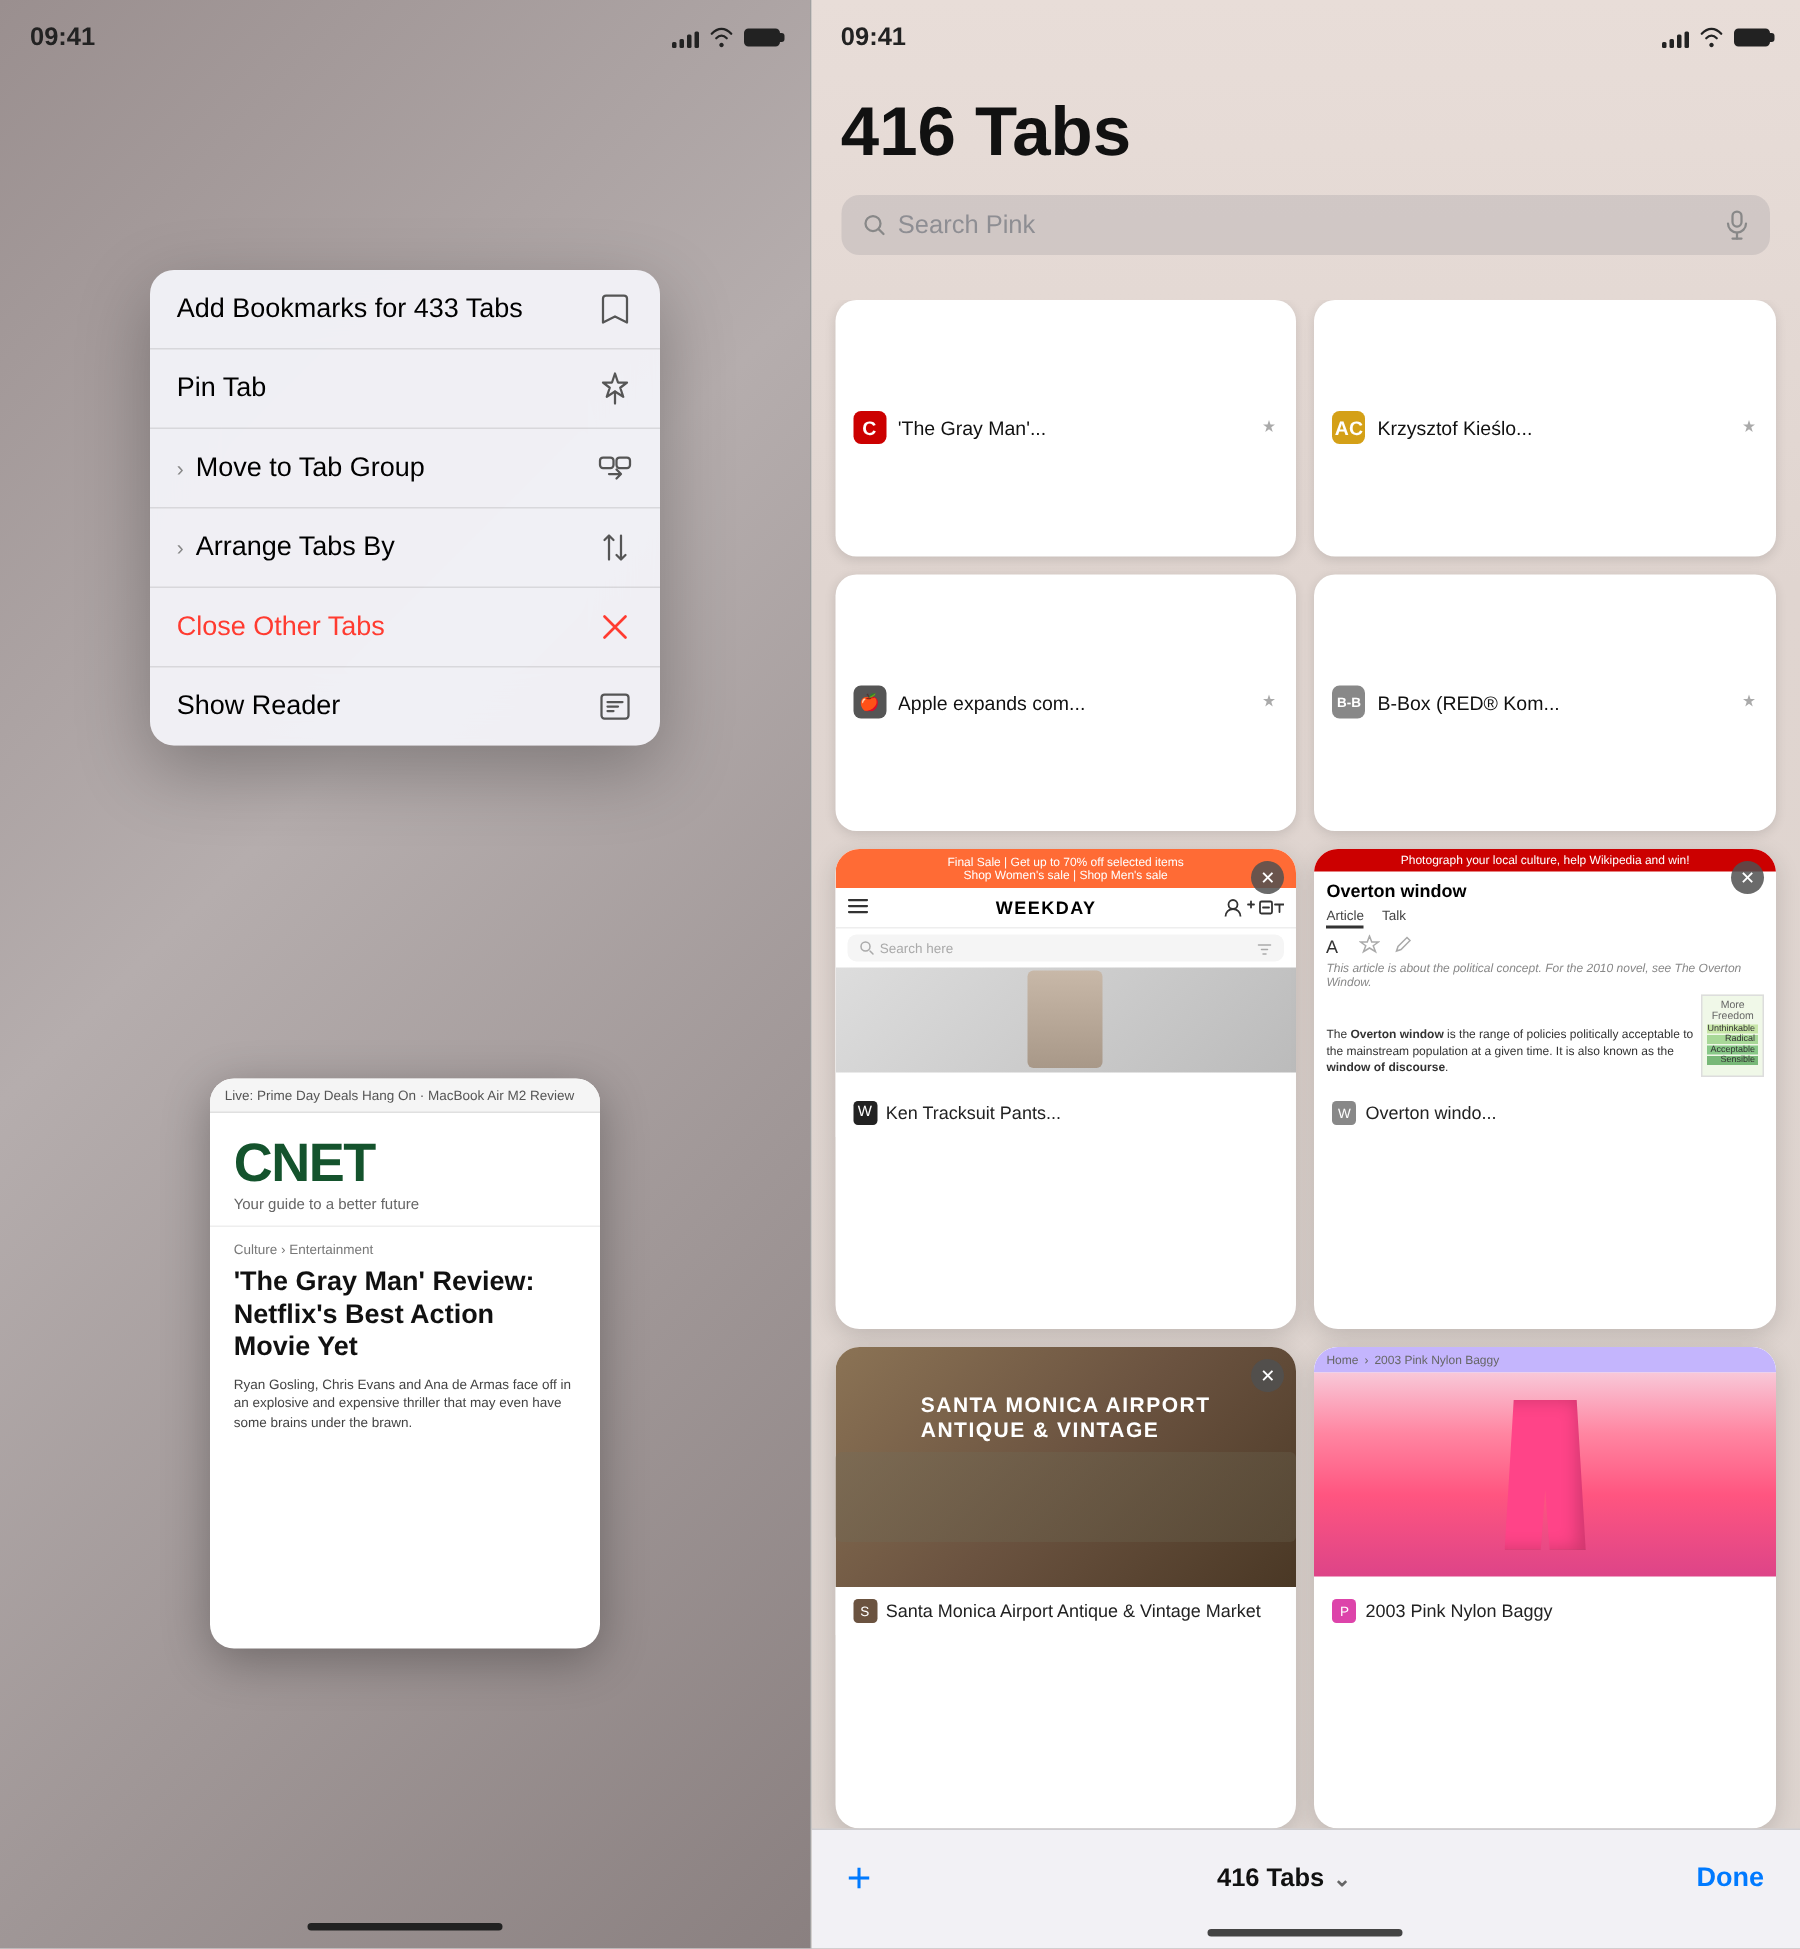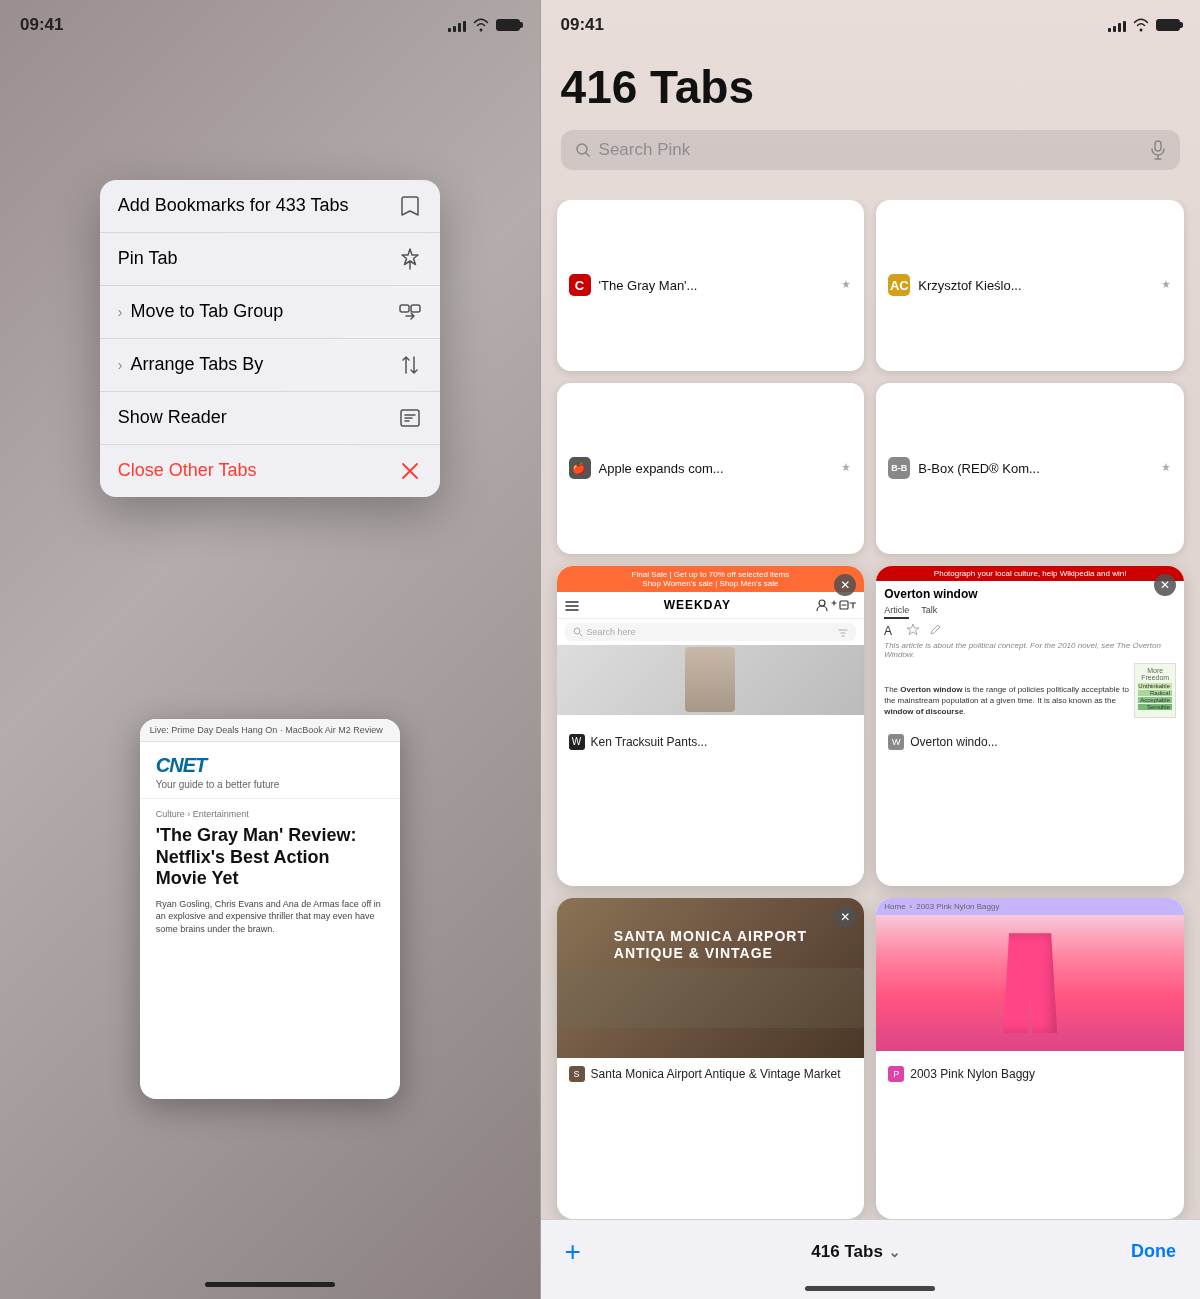--- a/index.html
+++ b/index.html
@@ -45,25 +45,24 @@
       border-bottom: 1px solid #e0e0e0;
       white-space: nowrap;
       overflow: hidden;
       text-overflow: ellipsis;
     }
     .cnet-logo-area {
       padding: 12px 16px 8px;
       border-bottom: 1px solid #eee;
     }
     .cnet-logo {
-      font-size: 20px;
+      font-size: 36px;
       font-weight: 900;
-      color: #0369a1;
+      color: #14532d;
       letter-spacing: -1px;
-      font-style: italic;
     }
     .cnet-tagline {
       font-size: 10px;
       color: #666;
       margin-top: 2px;
     }
     .cnet-section {
       padding: 10px 16px 6px;
       font-size: 9px;
       color: #777;
@@ -360,21 +359,21 @@
     }
     .weekday-header {
       background: #ff6b35;
       padding: 4px 8px;
       font-size: 8px;
       color: white;
       text-align: center;
     }
     .weekday-nav {
       display: flex;
-      align-items: flex-end;
+      align-items: flex-start;
       padding: 6px 8px;
       border-bottom: 1px solid #eee;
       gap: 6px;
     }
     .weekday-logo {
       flex: 1;
       text-align: center;
       font-size: 12px;
       font-weight: 700;
       letter-spacing: 1px;
@@ -649,31 +648,31 @@
         <span class="chevron">›</span>
         <span class="menu-item-label">Arrange Tabs By</span>
       </div>
       <svg width="24" height="24" viewBox="0 0 24 24" fill="none">
         <path d="M8 4V20M8 4L5 7M8 4L11 7" stroke="#555" stroke-width="1.5" stroke-linecap="round" stroke-linejoin="round"></path>
         <path d="M16 20V4M16 20L13 17M16 20L19 17" stroke="#555" stroke-width="1.5" stroke-linecap="round" stroke-linejoin="round"></path>
       </svg>
     </div>
 
     <div class="menu-item">
+      <span class="menu-item-label red">Close Other Tabs</span>
+      <svg width="24" height="24" viewBox="0 0 24 24" fill="none">
+        <path d="M5 5L19 19M19 5L5 19" stroke="#ff3b30" stroke-width="1.8" stroke-linecap="round"></path>
+      </svg>
+    </div>
+
+    <div class="menu-item">
       <span class="menu-item-label">Show Reader</span>
       <svg width="24" height="24" viewBox="0 0 24 24" fill="none">
         <rect x="3" y="4" width="18" height="16" rx="2" stroke="#555" stroke-width="1.5" fill="none"></rect>
         <path d="M7 9H17M7 12H14M7 15H11" stroke="#555" stroke-width="1.5" stroke-linecap="round"></path>
-      </svg>
-    </div>
-
-    <div class="menu-item">
-      <span class="menu-item-label red">Close Other Tabs</span>
-      <svg width="24" height="24" viewBox="0 0 24 24" fill="none">
-        <path d="M5 5L19 19M19 5L5 19" stroke="#ff3b30" stroke-width="1.8" stroke-linecap="round"></path>
       </svg>
     </div>
   </div>
 
   <div class="home-indicator-left"></div>
 </div>
 
 <div class="panel-divider"></div>
 
 <div class="right-panel">

